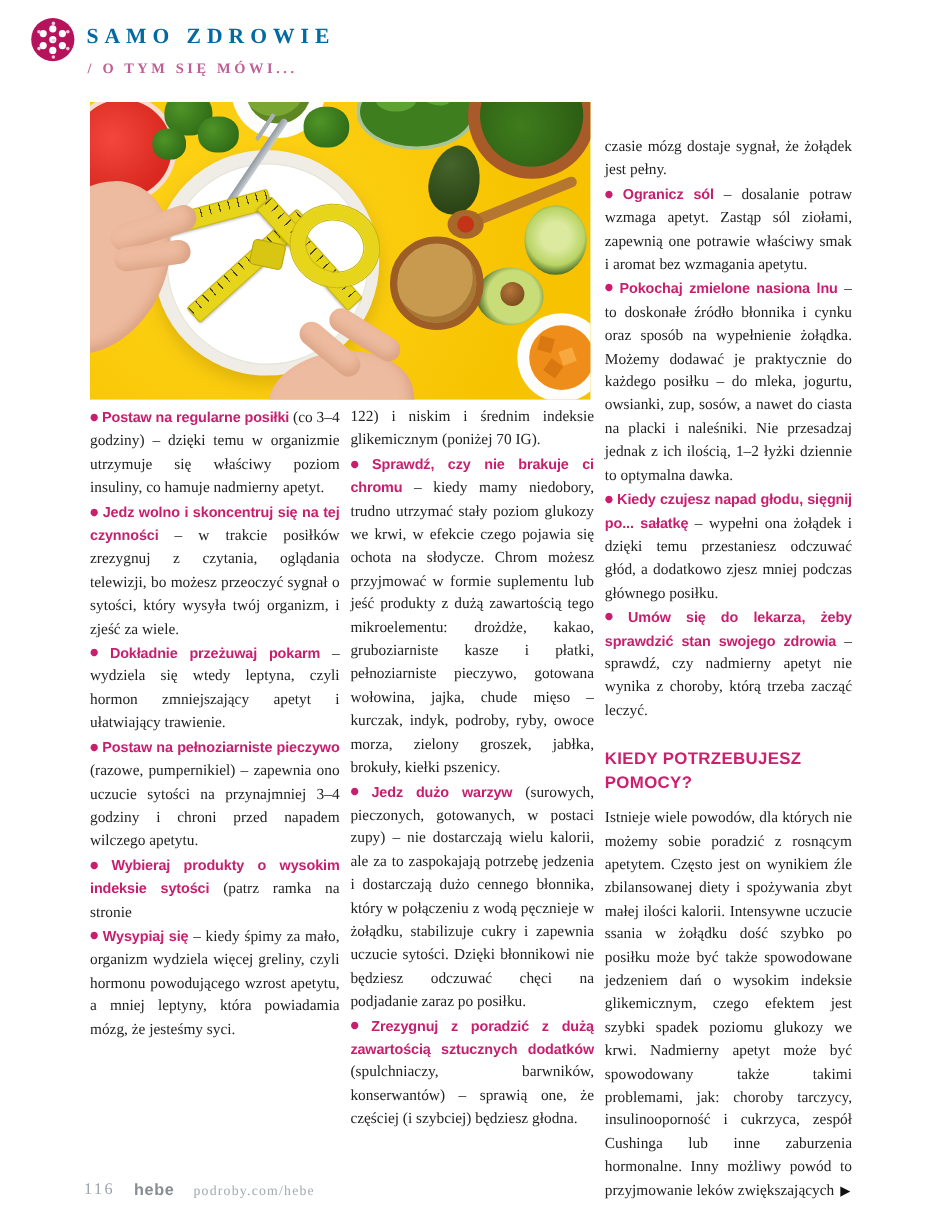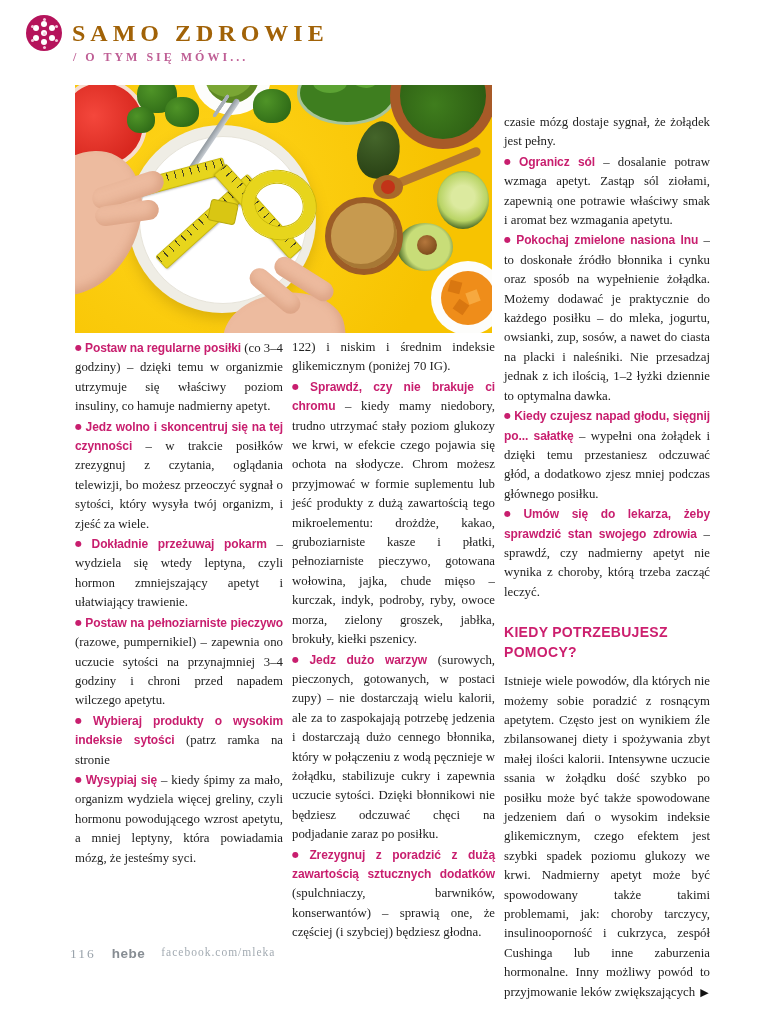--- a/index.html
+++ b/index.html
@@ -4,21 +4,21 @@
 <style>
   html,body{margin:0;padding:0;background:#e9e9e9;}
   .page{position:relative;width:775px;height:1020px;background:#ffffff;margin:0 auto;overflow:hidden;
         font-family:"Liberation Serif",serif;color:#222;}
   
   .logo{position:absolute;left:26px;top:15px;width:36px;height:36px;border-radius:50%;background:#b5135b;}
   .logo .c{position:absolute;left:15px;top:15px;width:6px;height:6px;border-radius:50%;background:#fff;
            box-shadow:0 -9px 0 #fff,0 9px 0 #fff,-8px -5px 0 #fff,8px -5px 0 #fff,-8px 5px 0 #fff,8px 5px 0 #fff;}
   .logo .d{position:absolute;left:16.5px;top:16.5px;width:3px;height:3px;border-radius:50%;background:#f4c7da;
            box-shadow:0 -14px 0 #f4c7da,0 14px 0 #f4c7da,-12px -7px 0 #f4c7da,12px -7px 0 #f4c7da,-12px 7px 0 #f4c7da,12px 7px 0 #f4c7da;}
-  .sec-title{position:absolute;left:72px;top:20px;font-size:24px;font-weight:bold;letter-spacing:5px;color:#a16207;}
+  .sec-title{position:absolute;left:72px;top:20px;font-size:18px;font-weight:bold;letter-spacing:5px;color:#0369a1;}
   .sec-sub{position:absolute;left:73px;top:50px;font-size:12px;letter-spacing:3px;color:#bf5f95;font-weight:bold;}
   
   .photo{position:absolute;left:75px;top:85px;width:417px;height:248px;overflow:hidden;
          background:radial-gradient(circle at 30% 45%,#ffd61c,#f7c301 75%);}
   .photo div{position:absolute;}
   .juice{left:-18px;top:-6px;width:82px;height:82px;border-radius:50%;
          background:radial-gradient(circle at 40% 40%,#f4473c,#d8281f 70%);border:4px solid #f6ddcf;}
   .broc{border-radius:46%;background:radial-gradient(circle at 35% 35%,#4f9427,#2f6b17 78%);}
   .broc1{left:62px;top:-8px;width:40px;height:36px;} .broc2{left:90px;top:12px;width:34px;height:30px;}
   .broc3{left:52px;top:22px;width:28px;height:26px;} .broc4{left:178px;top:4px;width:38px;height:34px;}
@@ -78,21 +78,21 @@
   .col1{left:75px;top:338px;width:208px;}
   .col2{left:292px;top:338px;width:203px;}
   .col3{left:504px;top:113px;width:206px;}
   .blk{margin:0;}
   .dot{color:#c81e6e;font-size:8px;vertical-align:2px;margin-right:3px;font-family:"DejaVu Sans",sans-serif;}
   .lead{font-family:"Liberation Sans",sans-serif;font-weight:bold;color:#c81e6e;font-size:12px;letter-spacing:-0.1px;}
   .boxhead{margin:20px 0 10px;text-align:left;color:#cc1f6e;font-family:"Liberation Sans",sans-serif;
            font-weight:bold;font-size:14px;line-height:20px;letter-spacing:0.3px;}
   .arrow{font-family:"DejaVu Sans",sans-serif;font-size:11px;color:#111;margin-left:5px;}
   
-  .footer{position:absolute;left:70px;top:946px;display:flex;align-items:flex-start;gap:16px;}
+  .footer{position:absolute;left:70px;top:983px;display:flex;align-items:flex-end;gap:16px;}
   .pnum{font-size:13.5px;color:#9aa3ab;letter-spacing:2px;}
   .brand{font-family:"Liberation Sans",sans-serif;font-weight:bold;font-size:13.5px;color:#878d93;letter-spacing:0.5px;}
   .furl{font-size:11.5px;color:#a3abb2;letter-spacing:1px;}
 </style>
 </head>
 <body>
 
 <div class="page">
 
   <div class="logo">
@@ -174,16 +174,16 @@
     <p class="blk"><span class="dot">●</span><span class="lead">Pokochaj zmielone nasiona lnu</span><span> – to doskonałe źródło błonnika i cynku oraz sposób na wypełnienie żołądka. Możemy dodawać je praktycznie do każdego posiłku – do mleka, jogurtu, owsianki, zup, sosów, a nawet do ciasta na placki i naleśniki. Nie przesadzaj jednak z ich ilością, 1–2 łyżki dziennie to optymalna dawka.</span></p>
     <p class="blk"><span class="dot">●</span><span class="lead">Kiedy czujesz napad głodu, sięgnij po... sałatkę</span><span> – wypełni ona żołądek i dzięki temu przestaniesz odczuwać głód, a dodatkowo zjesz mniej podczas głównego posiłku.</span></p>
     <p class="blk"><span class="dot">●</span><span class="lead">Umów się do lekarza, żeby sprawdzić stan swojego zdrowia</span><span> – sprawdź, czy nadmierny apetyt nie wynika z choroby, którą trzeba zacząć leczyć.</span></p>
     <p class="boxhead">KIEDY POTRZEBUJESZ POMOCY?</p>
     <p class="blk"><span>Istnieje wiele powodów, dla których nie możemy sobie poradzić z rosnącym apetytem. Często jest on wynikiem źle zbilansowanej diety i spożywania zbyt małej ilości kalorii. Intensywne uczucie ssania w żołądku dość szybko po posiłku może być także spowodowane jedzeniem dań o wysokim indeksie glikemicznym, czego efektem jest szybki spadek poziomu glukozy we krwi. Nadmierny apetyt może być spowodowany także takimi problemami, jak: choroby tarczycy, insulinooporność i cukrzyca, zespół Cushinga lub inne zaburzenia hormonalne. Inny możliwy powód to przyjmowanie leków zwiększających</span><span class="arrow">▶</span></p>
   </div>
 
   <div class="footer">
     <span class="pnum">116</span>
     <span class="brand">hebe</span>
-    <span class="furl">facebook.com/mleka</span>
+    <span class="furl">podroby.com/hebe</span>
   </div>
 
 </div>
 
 </body></html>

